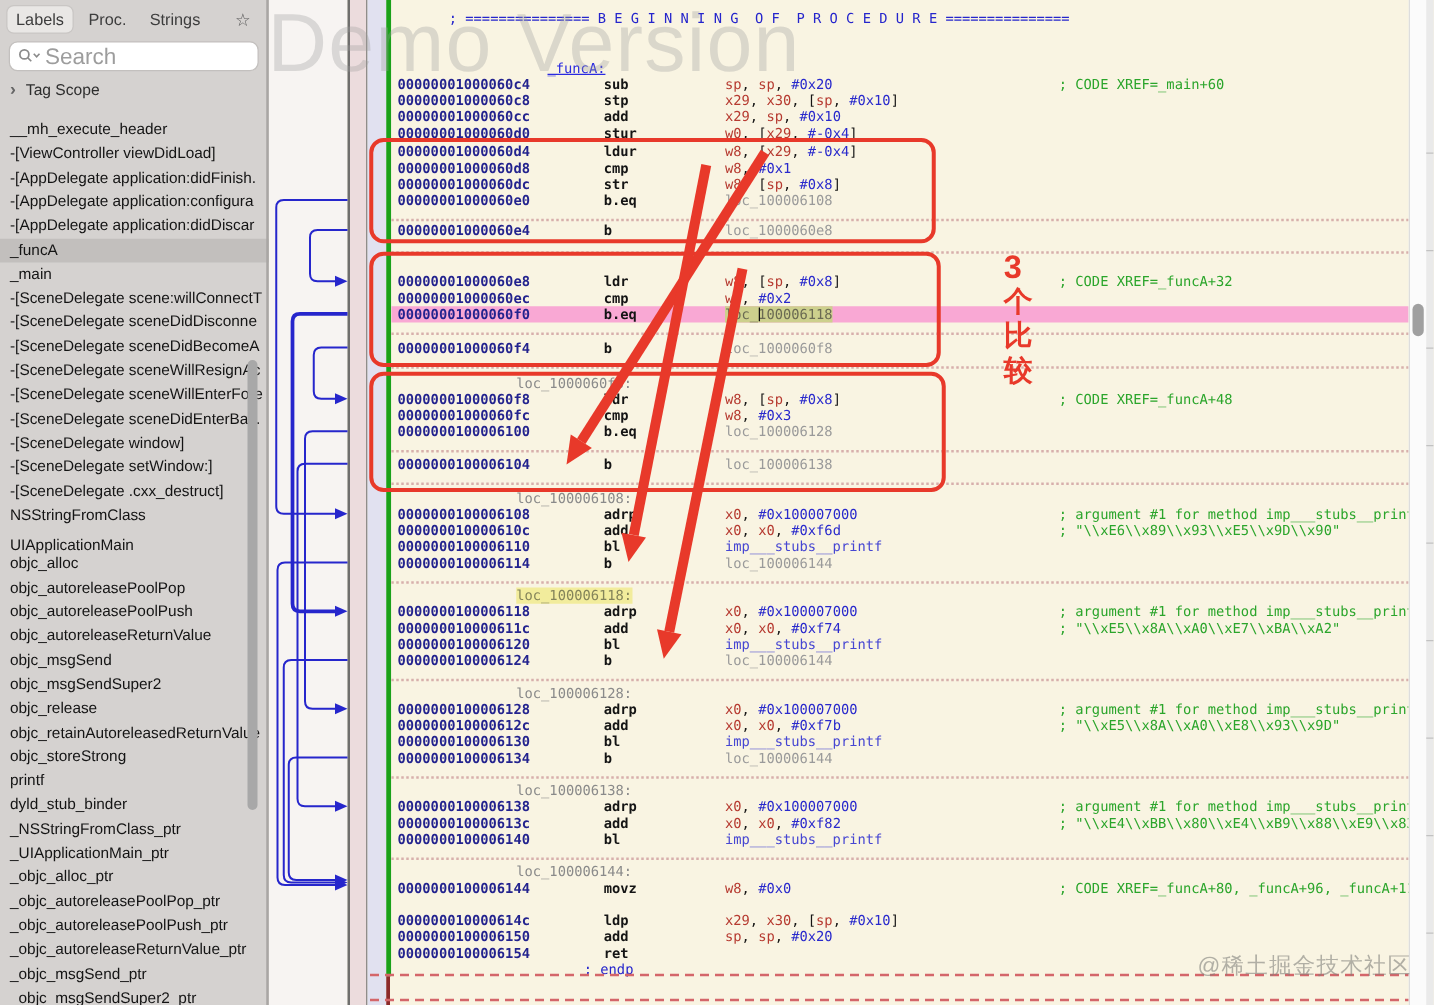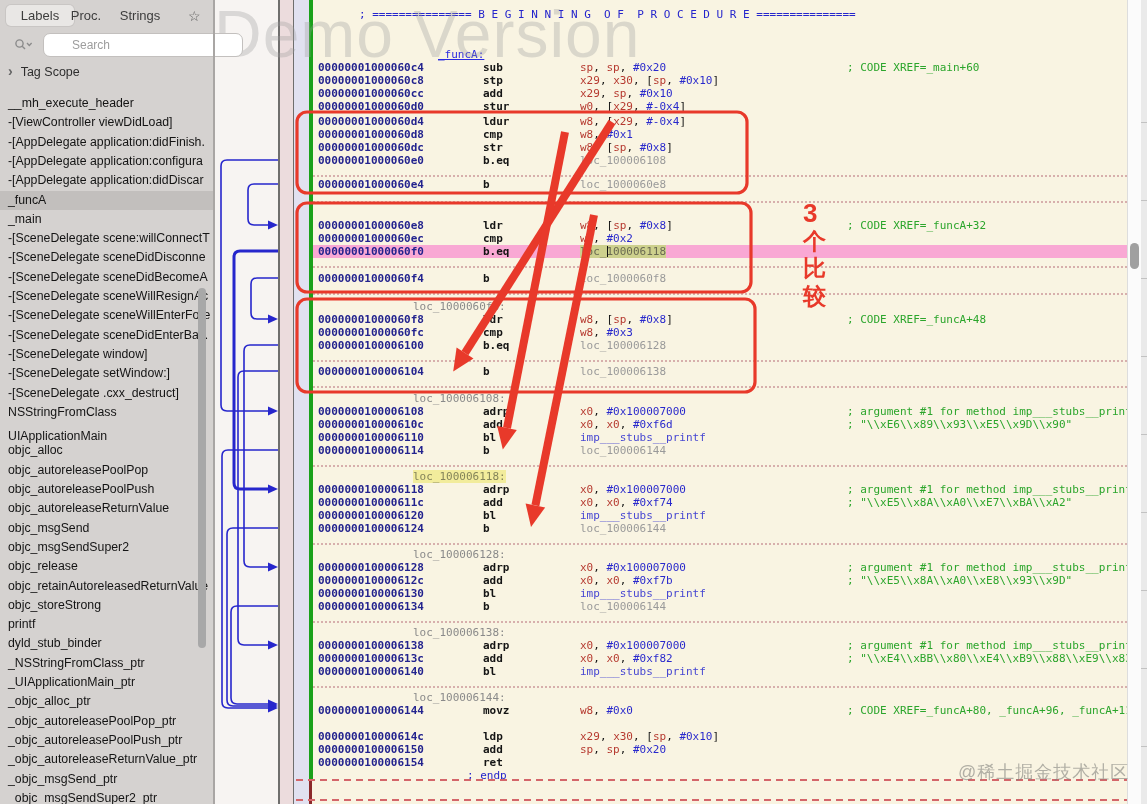--- a/index.html
+++ b/index.html
@@ -7,22 +7,22 @@
        font-family:"Liberation Sans",sans-serif;}
   .abs{position:absolute;}
   
   #sidebar{left:0;top:0;width:215px;height:804px;background:#d5d2d0;z-index:6;}
   #sidebar-edge{left:213px;top:0;width:2px;height:804px;background:#a9a6a4;z-index:7;}
   .tab{font-size:13px;color:#3d3d3d;line-height:21px;text-align:center;border-radius:5px;}
   .tab.sel{background:#e9e7e5;box-shadow:0 0 0 1px #c9c6c4;}
   #star{font-size:14px;color:#5a5a5a;}
   #search-wrap{left:7px;top:33px;width:200px;height:24px;}
   #search-input{width:100%;height:100%;box-sizing:border-box;border:1px solid #c3c0be;border-radius:7px;
-    background:#fff;padding:0 14px 0 28px;font-size:12px;color:#555;outline:none;
-    font-family:"Liberation Sans",sans-serif;margin-left:36px;}
+    background:#fff;padding:0 14px 0 28px;font-size:18px;color:#555;outline:none;
+    font-family:"Liberation Sans",sans-serif;}
   #search-input::placeholder{color:#9d9d9d;}
   #tagscope{left:8px;top:63px;font-size:12.5px;color:#2e2e2e;}
   #tagscope .chev{font-size:14px;color:#666;margin-right:8px;font-weight:bold;}
   .sitem{left:0;width:215px;height:19.3px;font-size:12.3px;color:#141414;line-height:19.3px;
          padding-left:8px;box-sizing:border-box;white-space:nowrap;overflow:hidden;}
   .sitem.sel{background:#c2bfbd;}
   .sbar{border-radius:4px;background:#a8a8a8;}
   
   #gutter-bg{left:215px;top:0;width:63px;height:804px;background:#f7f4f2;}
   #vline1{left:278px;top:0;width:1.5px;height:804px;background:#6f6e6d;}
@@ -68,21 +68,21 @@
             font-family:"Liberation Sans",sans-serif;}
   .dashline{position:absolute;left:296px;width:831px;height:2px;z-index:6;
     background:repeating-linear-gradient(90deg,#d4666a 0 7px,rgba(0,0,0,0) 7px 12px);}
 </style>
 </head>
 <body>
 
 <div id="app">
 
   <div id="sidebar" class="abs">
-    <div class="tab sel abs" style="left:6px;top:5px;width:68px;">Labels</div>
+    <div class="tab sel abs" style="left:6px;top:5px;width:52px;">Labels</div>
     <div class="tab abs" style="left:64px;top:5px;width:44px;">Proc.</div>
     <div class="tab abs" style="left:112px;top:5px;width:56px;">Strings</div>
     <div id="star" class="abs" style="left:188px;top:8px;">☆</div>
 
     <div id="search-wrap" class="abs">
       <input id="search-input" type="text" placeholder="Search" style="">
       <svg class="abs" style="left:7px;top:5px;" width="19" height="14" viewBox="0 0 19 14">
         <circle cx="5.5" cy="5.5" r="3.6" fill="none" stroke="#8b8b8b" stroke-width="1.4"></circle>
         <line x1="8.2" y1="8.2" x2="11" y2="11" stroke="#8b8b8b" stroke-width="1.4"></line>
         <path d="M13 5 l2.3 2.5 2.3-2.5" fill="none" stroke="#8b8b8b" stroke-width="1.3"></path>

